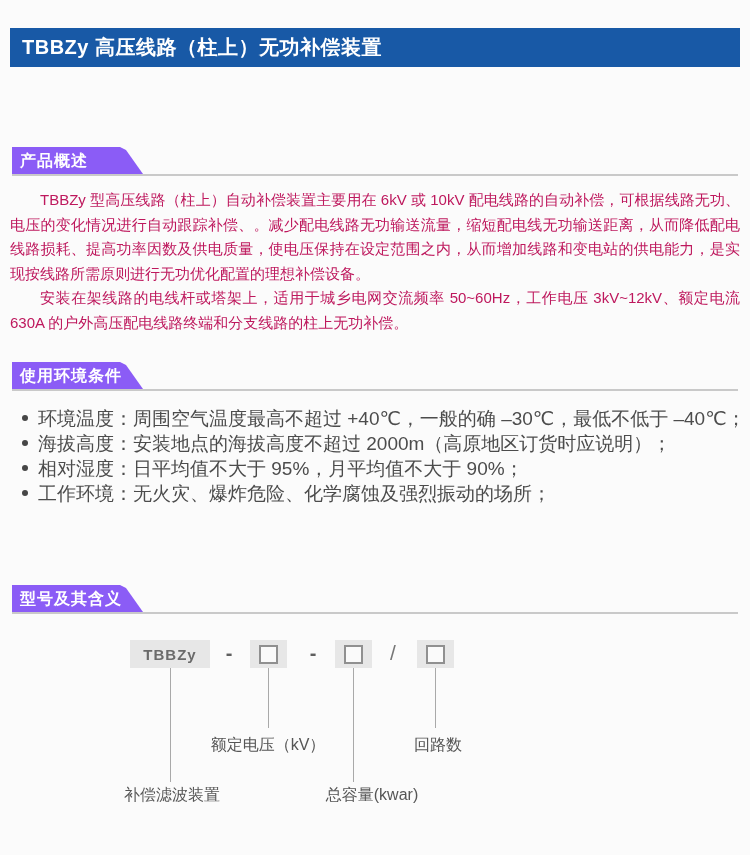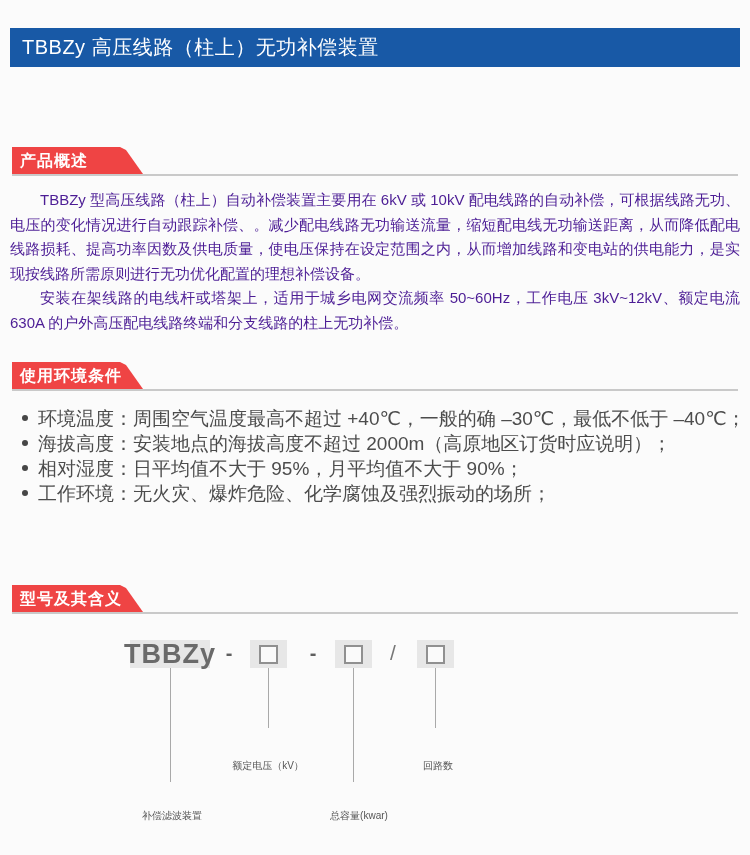--- a/index.html
+++ b/index.html
@@ -11,50 +11,50 @@
   }
   #page { position:relative; width:750px; height:855px; }
 
   
   .topbar {
     position:absolute; left:10px; top:28px; width:730px; height:39px;
     background:#1859a6;
   }
   .topbar h1 {
     margin:0; padding-left:12px;
-    font-size:20px; font-weight:400; color:#ffffff;
+    font-size:20px; font-weight:700; color:#ffffff;
     line-height:39px; letter-spacing:0.5px;
     white-space:nowrap;
   }
 
   
   .section-header {
     position:absolute; left:12px; width:726px; height:27px;
     border-bottom:2px solid #c9c9c9;
   }
   .section-header.s1 { top:147px; }
   .section-header.s2 { top:362px; }
   .section-header.s3 { top:585px; }
   .banner {
     position:absolute; left:0; top:0; width:131px; height:27px;
-    background:#ef4444;
+    background:#8b5cf6;
     clip-path:polygon(0 0, 108px 0, 114px 3px, 131px 100%, 0 100%);
     color:#ffffff; font-size:16px; font-weight:700;
     line-height:27px; letter-spacing:1px;
     padding-left:8px; box-sizing:border-box;
     white-space:nowrap;
   }
 
   
   .paragraphs {
     position:absolute; left:10px; top:188px; width:730px;
   }
   .paragraphs p {
     margin:0; text-indent:2em;
-    font-size:15px; line-height:24.5px; color:#4c1d95;
+    font-size:15px; line-height:24.5px; color:#be185d;
     text-align:justify;
   }
 
   
   .bullets {
     position:absolute; left:10px; top:406px; width:730px;
     margin:0; padding:0; list-style:none;
   }
   .bullets li {
     position:relative; padding-left:28px;
@@ -69,38 +69,38 @@
 
   
   .diagram { position:absolute; left:0; top:630px; width:750px; height:200px; }
   .mbox {
     position:absolute; top:10px; height:28px;
     background:#e7e7e7;
     display:flex; align-items:center; justify-content:center;
     box-sizing:border-box;
   }
   .mbox.prefix {
-    font-size:27px; font-weight:700; color:#6a6a6a; letter-spacing:1px;
+    font-size:15px; font-weight:700; color:#6a6a6a; letter-spacing:1px;
   }
   .inner-square {
     display:block; width:15px; height:15px;
     background:#fafafa; border:2px solid #909090;
   }
   .sep {
     position:absolute; top:10px; height:28px; width:30px;
     text-align:center; line-height:26px;
     font-size:20px; font-weight:700; color:#5f5f5f;
   }
   .sep.slash { font-weight:400; color:#767676; font-size:21px; }
   .vline {
     position:absolute; width:1px; background:#a9a9a9; top:38px;
   }
   .dlabel {
     position:absolute; transform:translateX(-50%);
-    font-size:10px; color:#555555; white-space:nowrap;margin-top:24px;
+    font-size:16px; color:#555555; white-space:nowrap;
   }
 </style>
 </head>
 <body>
 
 <div id="page">
 
   <header class="topbar">
     <h1>TBBZy 高压线路（柱上）无功补偿装置</h1>
   </header>
@@ -149,16 +149,16 @@
     </div>
 
     <div class="vline" style="left:170px; height:114px;"></div>
     <div class="vline" style="left:268px; height:60px;"></div>
     <div class="vline" style="left:353px; height:114px;"></div>
     <div class="vline" style="left:435px; height:60px;"></div>
 
     <div class="dlabel" style="left:268px; top:105px;">额定电压（kV）</div>
     <div class="dlabel" style="left:438px; top:105px;">回路数</div>
     <div class="dlabel" style="left:172px; top:155px;text-align:right;">补偿滤波装置</div>
-    <div class="dlabel" style="left:359px; top:155px;">总容量(kwar)</div>
+    <div class="dlabel" style="left:372px; top:155px;">总容量(kwar)</div>
   </div>
 
 </div>
 
 </body></html>

